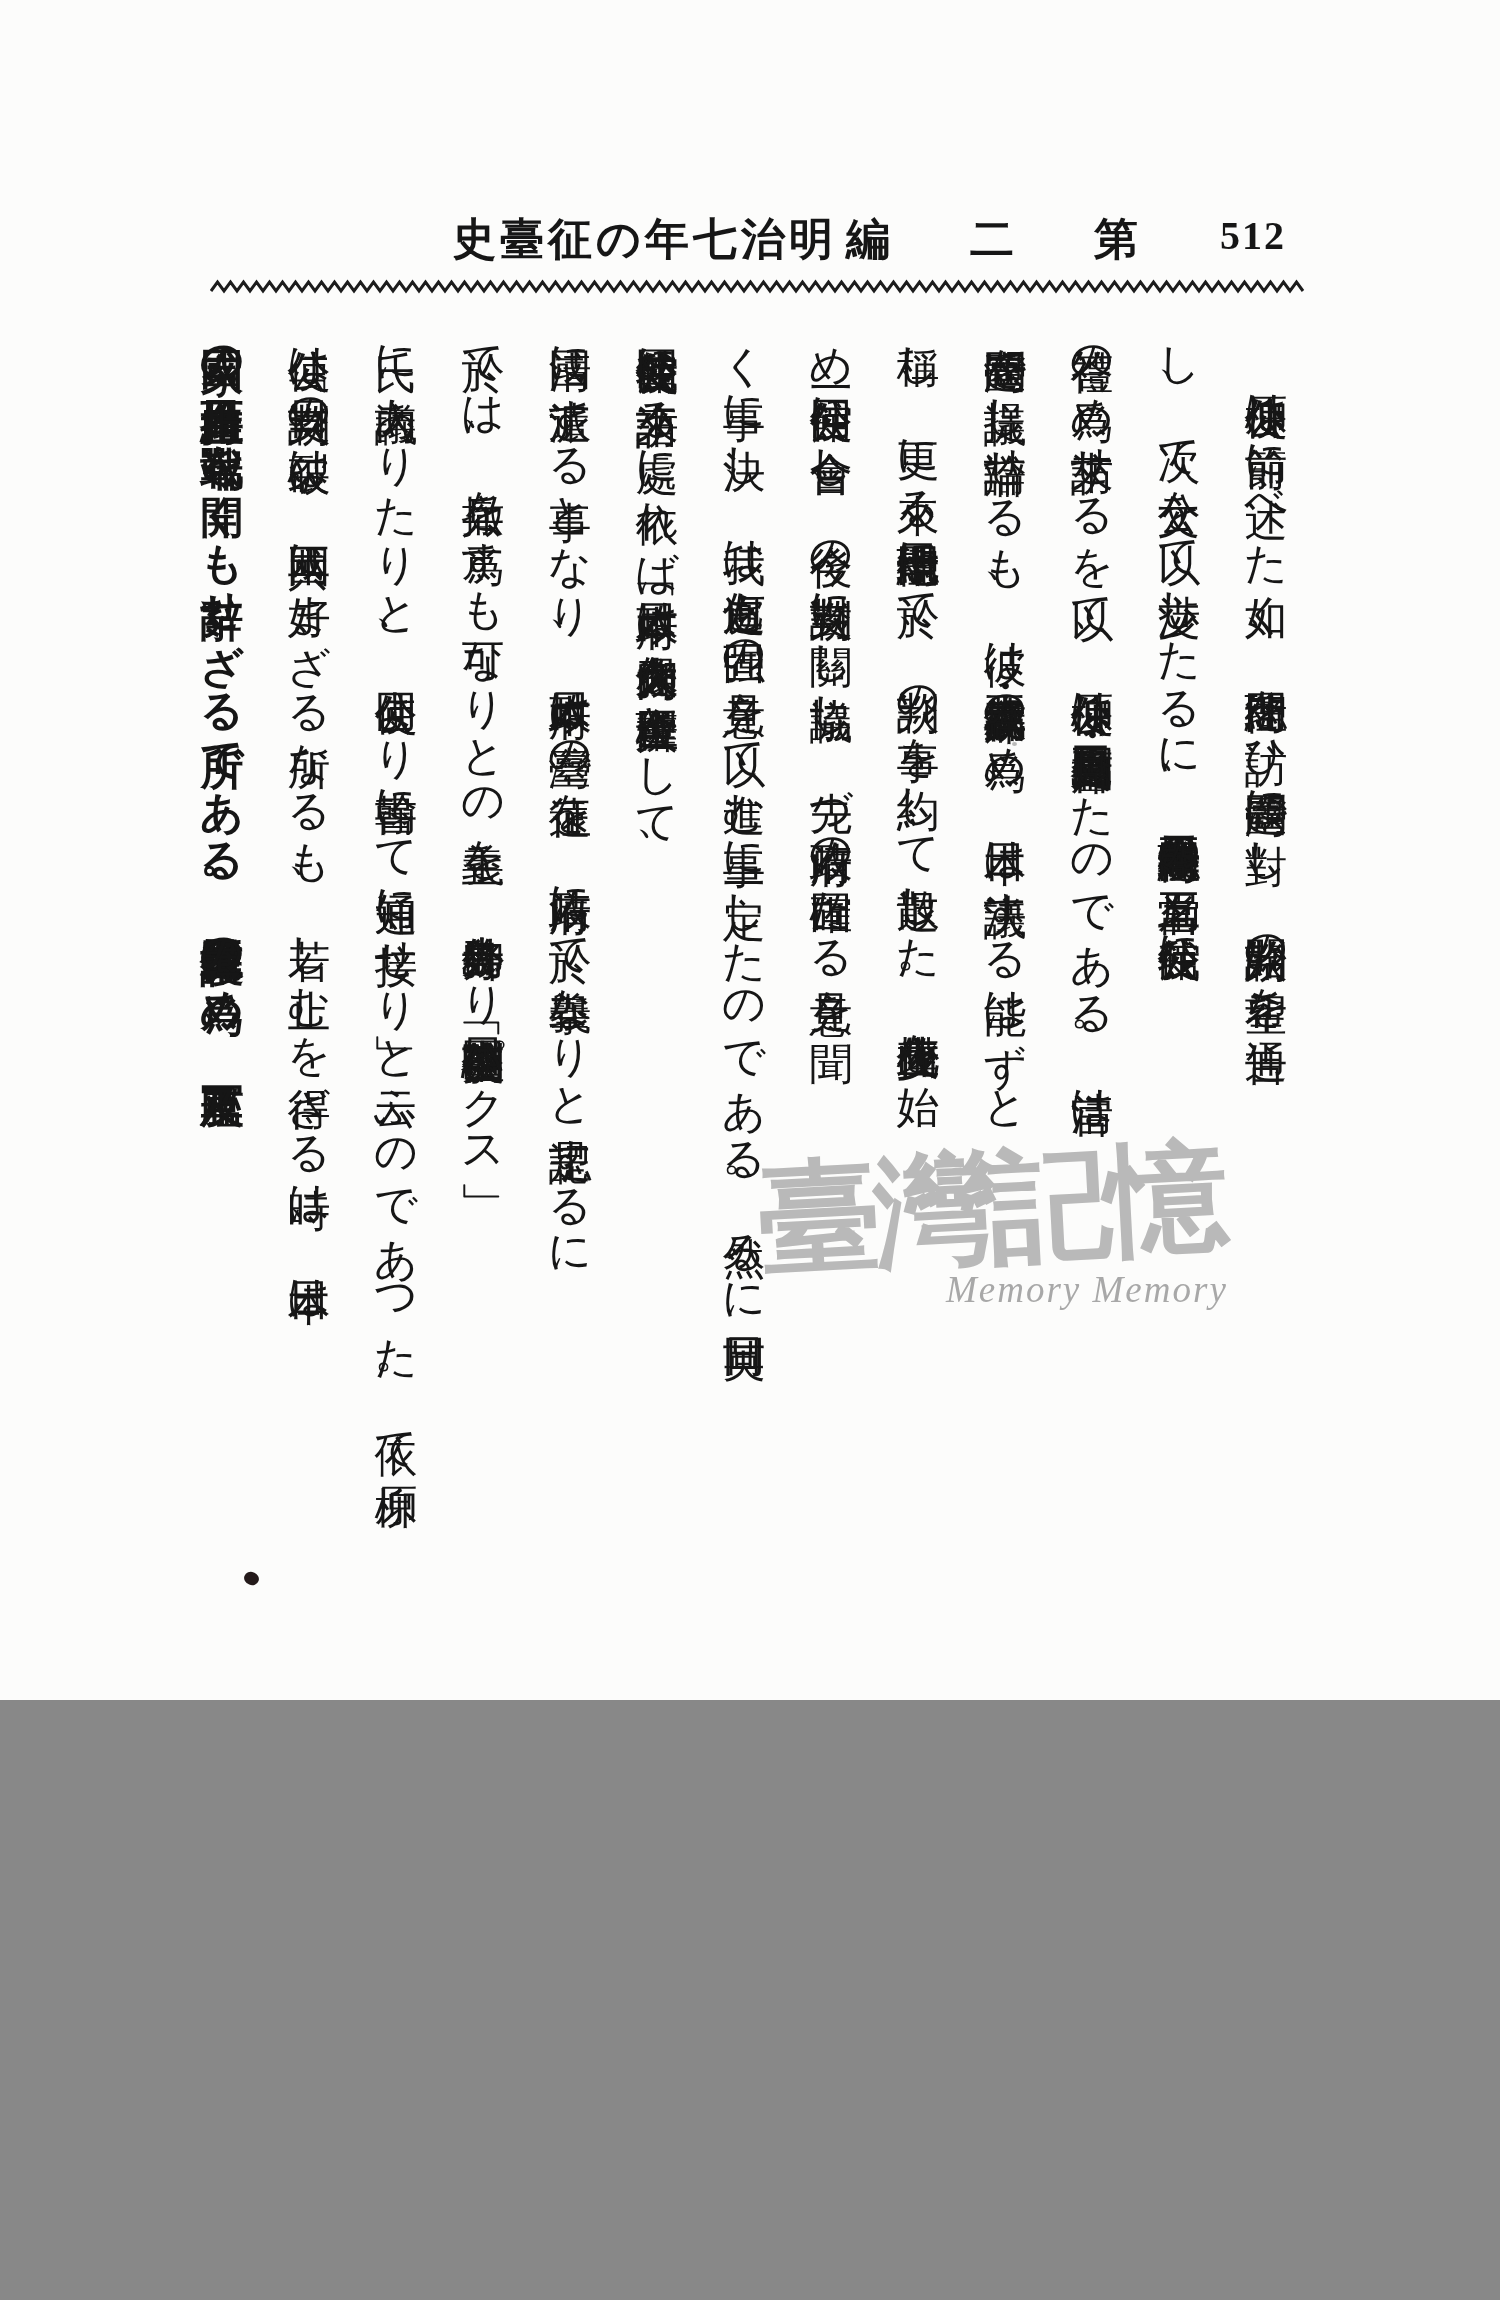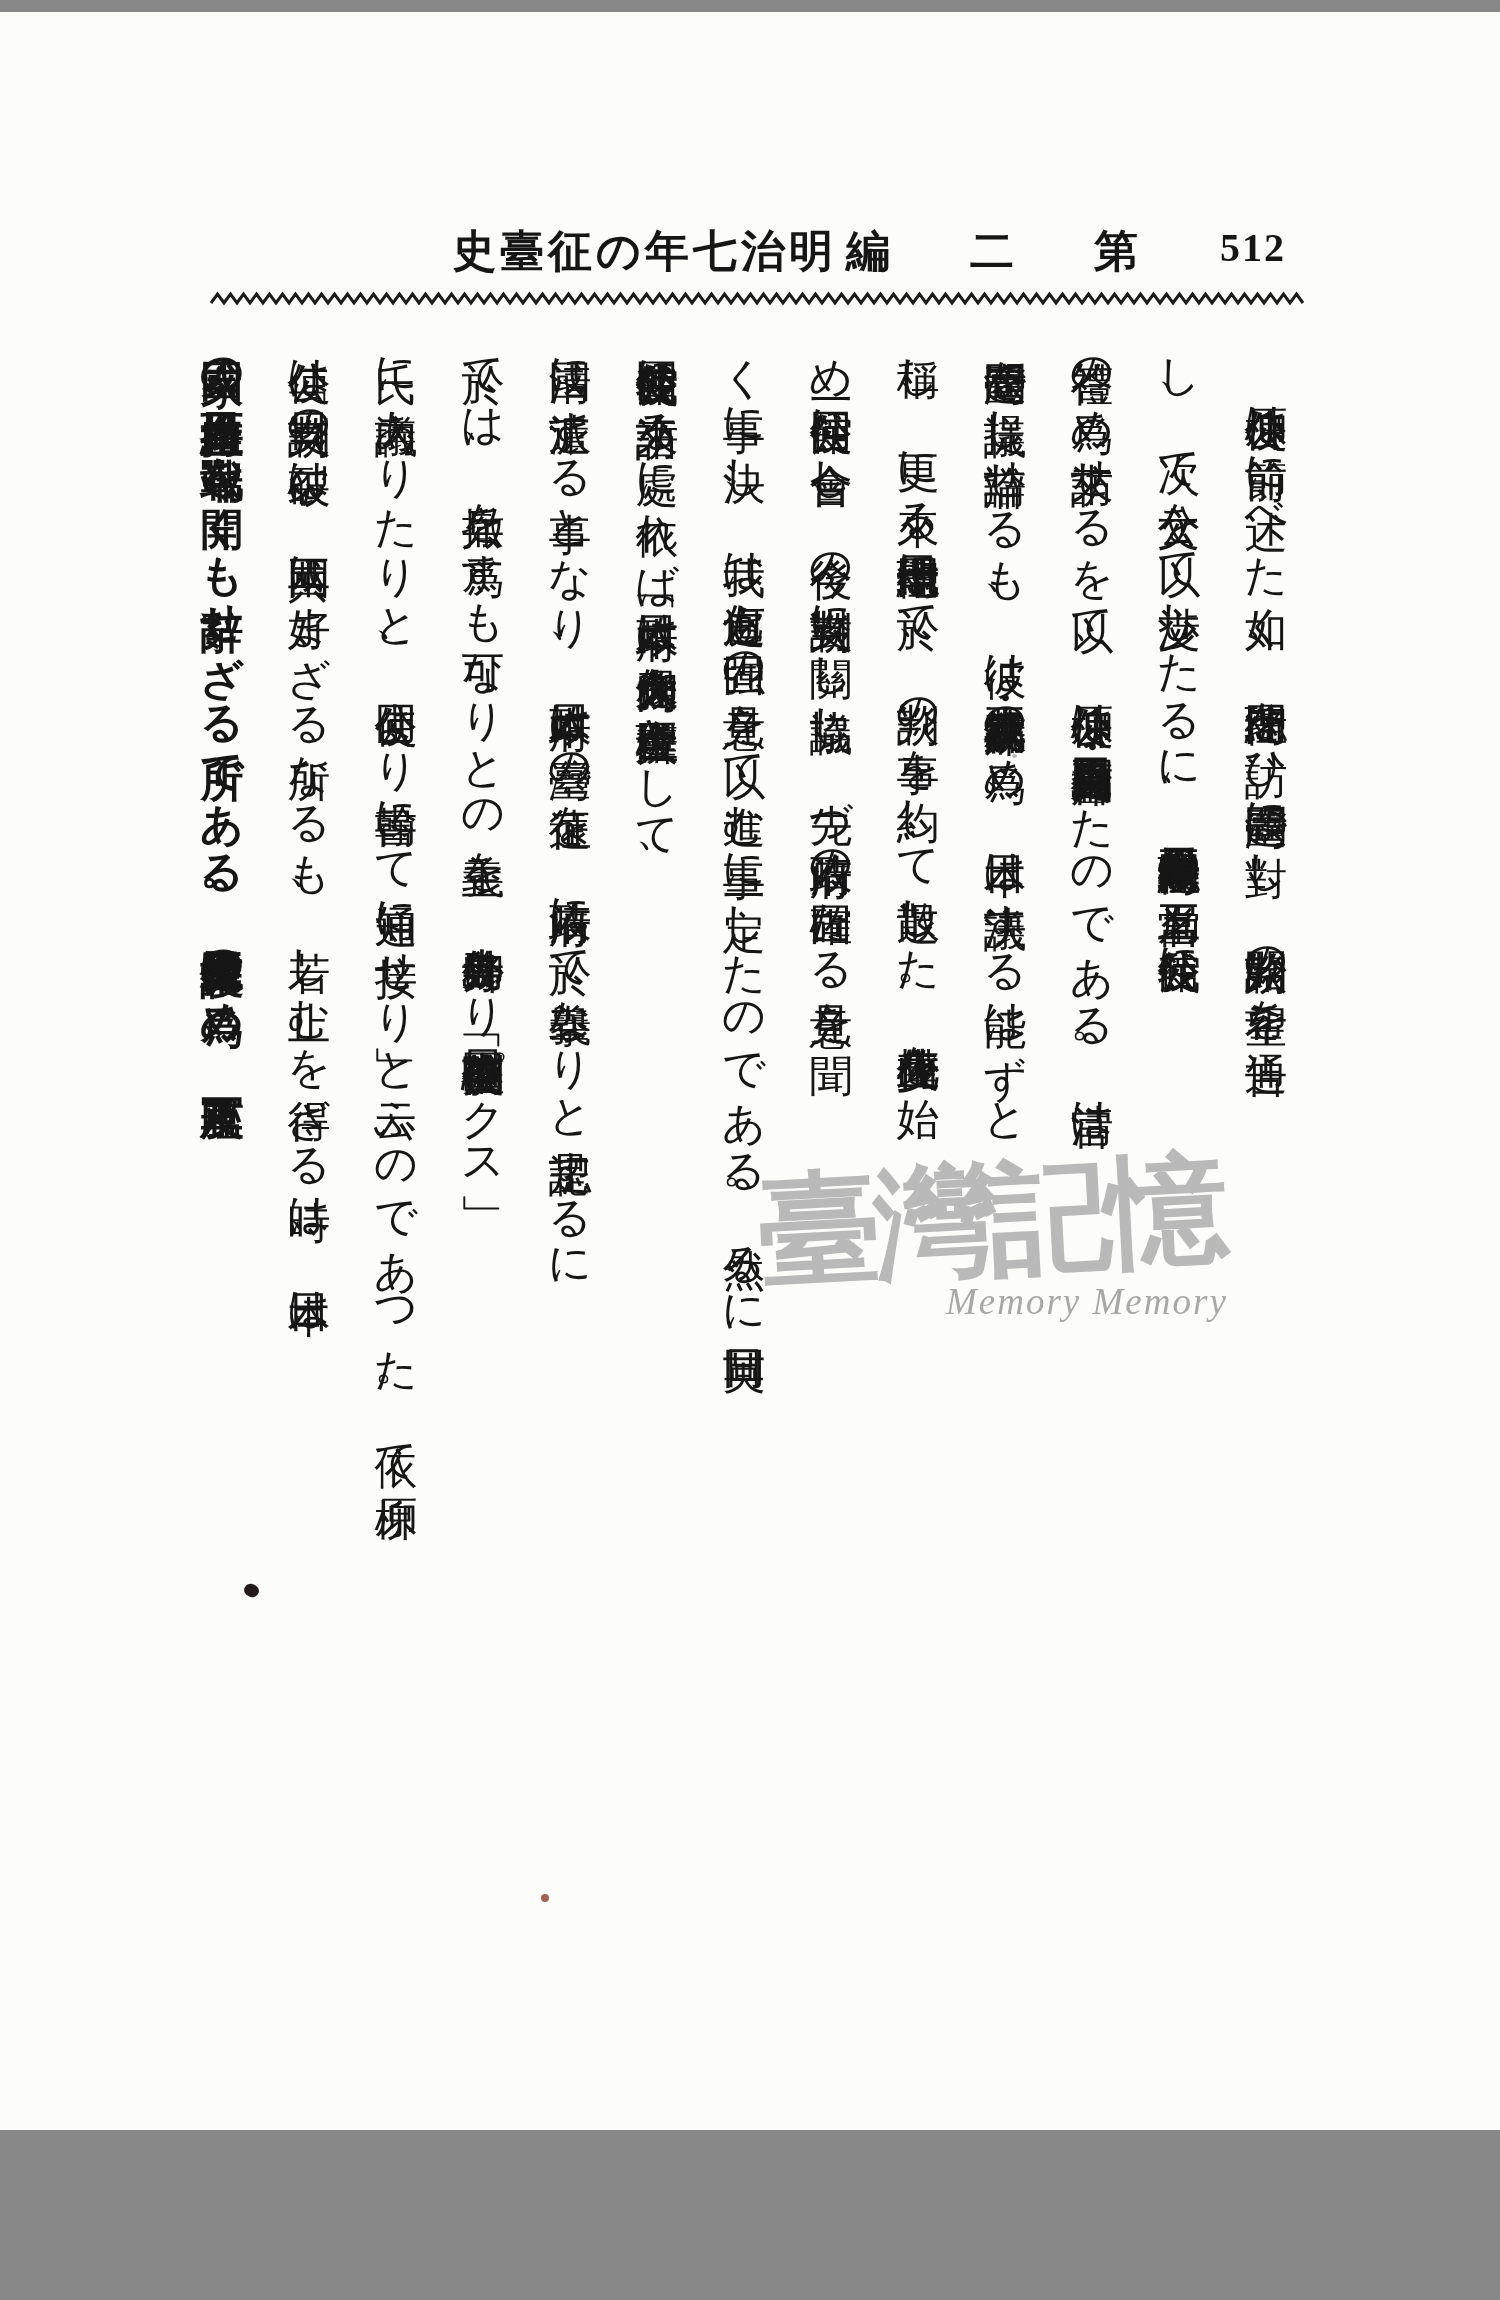--- a/index.html
+++ b/index.html
@@ -1,22 +1,22 @@
 <!DOCTYPE html>
 <html style="--ink: #161616; --paper: #fcfcfb; --watermark_gray: #919191; --caption_gray: #9b9b9b;"><head>
 <meta charset="utf-8">
 <style>
   :root{
     --ink:#161616; --paper:#fcfcfb; --watermark_gray:#919191; --caption_gray:#9b9b9b;
   }
   *{margin:0;padding:0;box-sizing:border-box;}
   body{background:#888;font-family:"Liberation Serif","DejaVu Serif",serif;}
   .page{
-    position:relative;width:1500px;height:2118px;background:var(--paper);
-    overflow:hidden;margin:12px auto;color:var(--ink);
+    position:relative;width:1500px;height:1700px;background:var(--paper);
+    overflow:hidden;margin:0 auto;color:var(--ink);
   }
   
   .header-title-left{
     position:absolute;left:452px;top:210px;font-size:44px;font-weight:bold;
     letter-spacing:4px;white-space:nowrap;
   }
   .header-title-right{
     position:absolute;left:846px;top:210px;font-size:44px;font-weight:bold;
     letter-spacing:18px;white-space:nowrap;
   }

